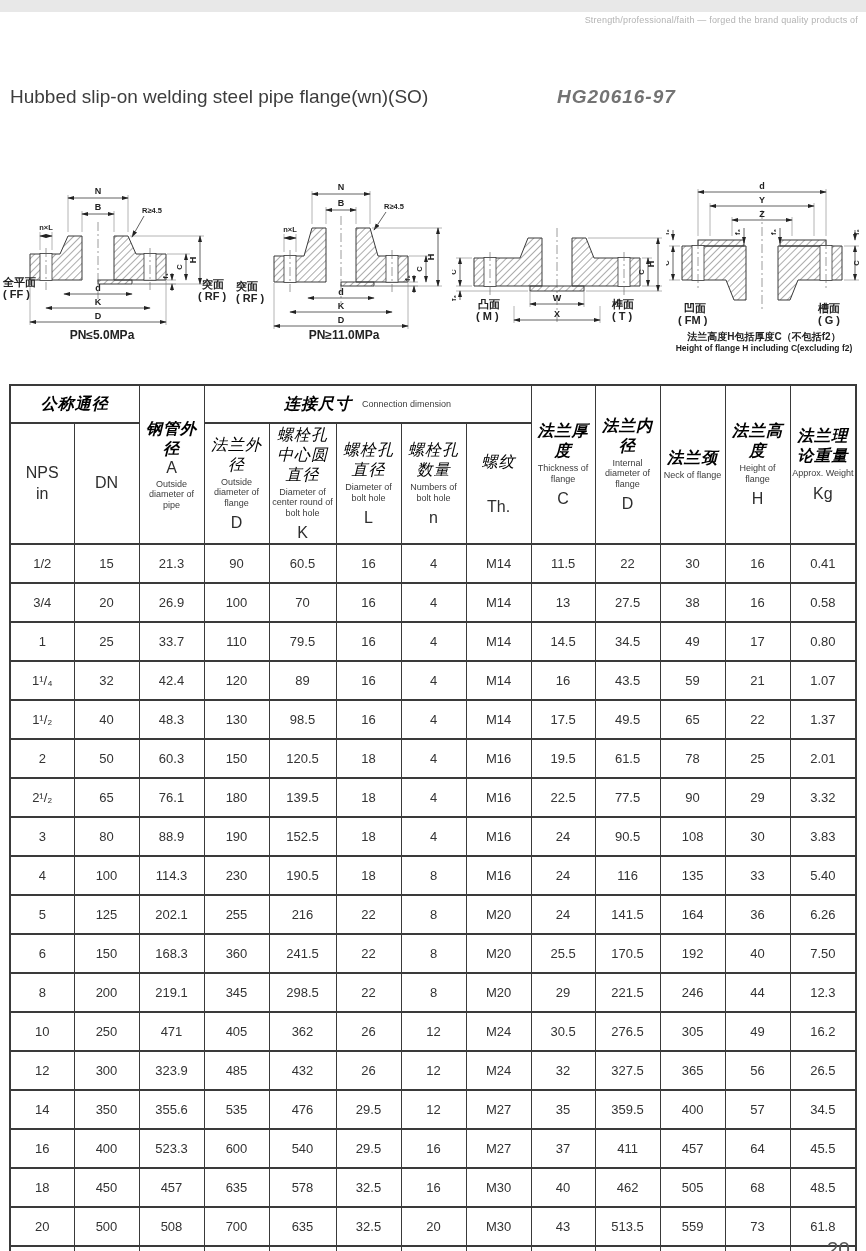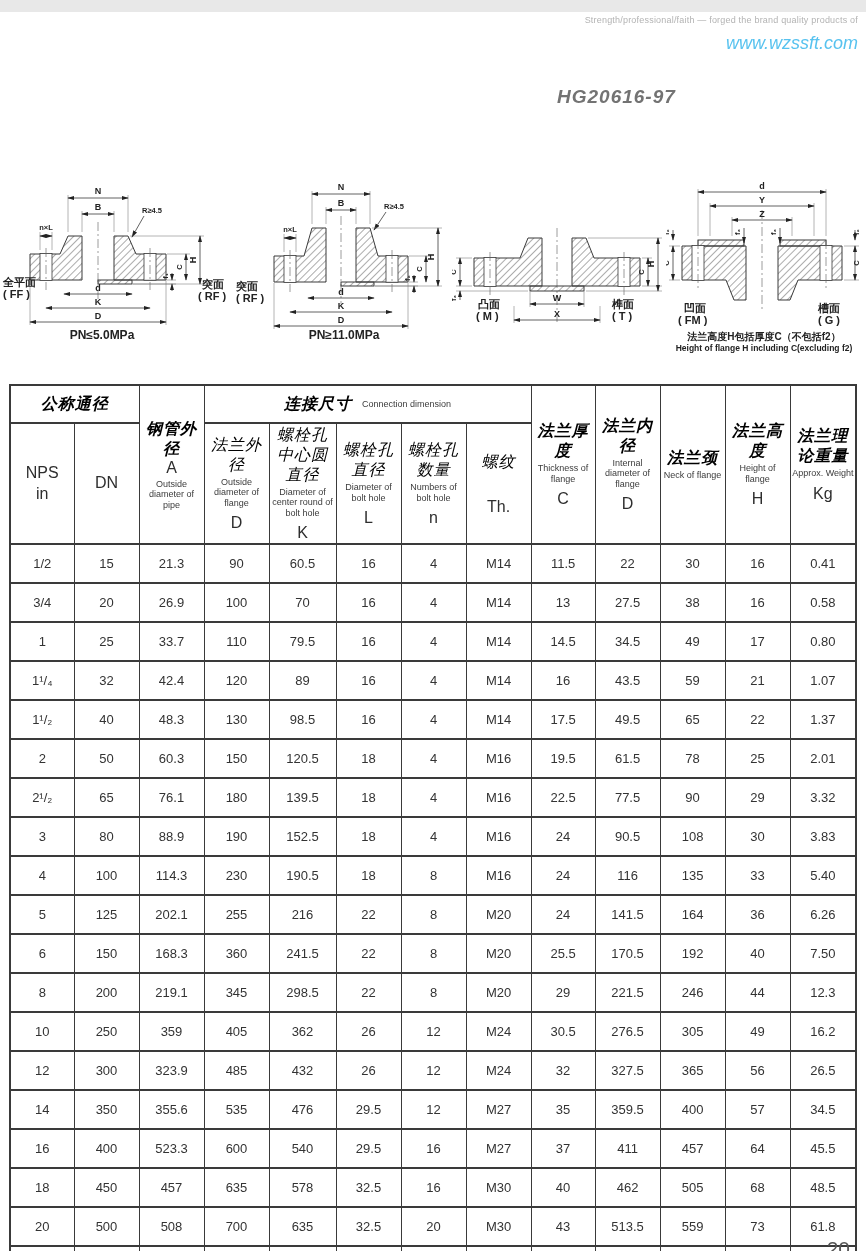--- a/index.html
+++ b/index.html
@@ -46,23 +46,23 @@
 
   .pagenum{position:absolute;right:16px;bottom:2px;font-size:21px;color:#555;}
 </style>
 </head>
 <body>
 
 <div class="page">
 
   <div class="topbar">
     <div class="tagline">Strength/professional/faith — forged the brand quality products of</div>
-    <div class="website">www.wzssft.com</div>
   </div>
 
+  <div class="subtitle">Hubbed slip-on welding steel pipe flange(wn)(SO)</div>
   <div class="standard">HG20616-97</div>
 
   <div class="drawings">
 
     <svg class="drw" width="232" height="162" viewBox="0 0 232 162">
       <defs>
         <pattern id="p1" width="5" height="5" patternUnits="userSpaceOnUse" patternTransform="rotate(45)">
           <line x1="0" y1="0" x2="0" y2="5" stroke="#5a5a5a" stroke-width="1"></line>
         </pattern>
         <marker id="m1" viewBox="0 0 10 6" refX="9" refY="3" markerWidth="9" markerHeight="6" orient="auto-start-reverse">
@@ -569,21 +569,21 @@
         <td>M20</td>
         <td>29</td>
         <td>221.5</td>
         <td>246</td>
         <td>44</td>
         <td>12.3</td>
       </tr>
         <tr>
         <td>10</td>
         <td>250</td>
-        <td>359</td>
+        <td>471</td>
         <td>405</td>
         <td>362</td>
         <td>26</td>
         <td>12</td>
         <td>M24</td>
         <td>30.5</td>
         <td>276.5</td>
         <td>305</td>
         <td>49</td>
         <td>16.2</td>

